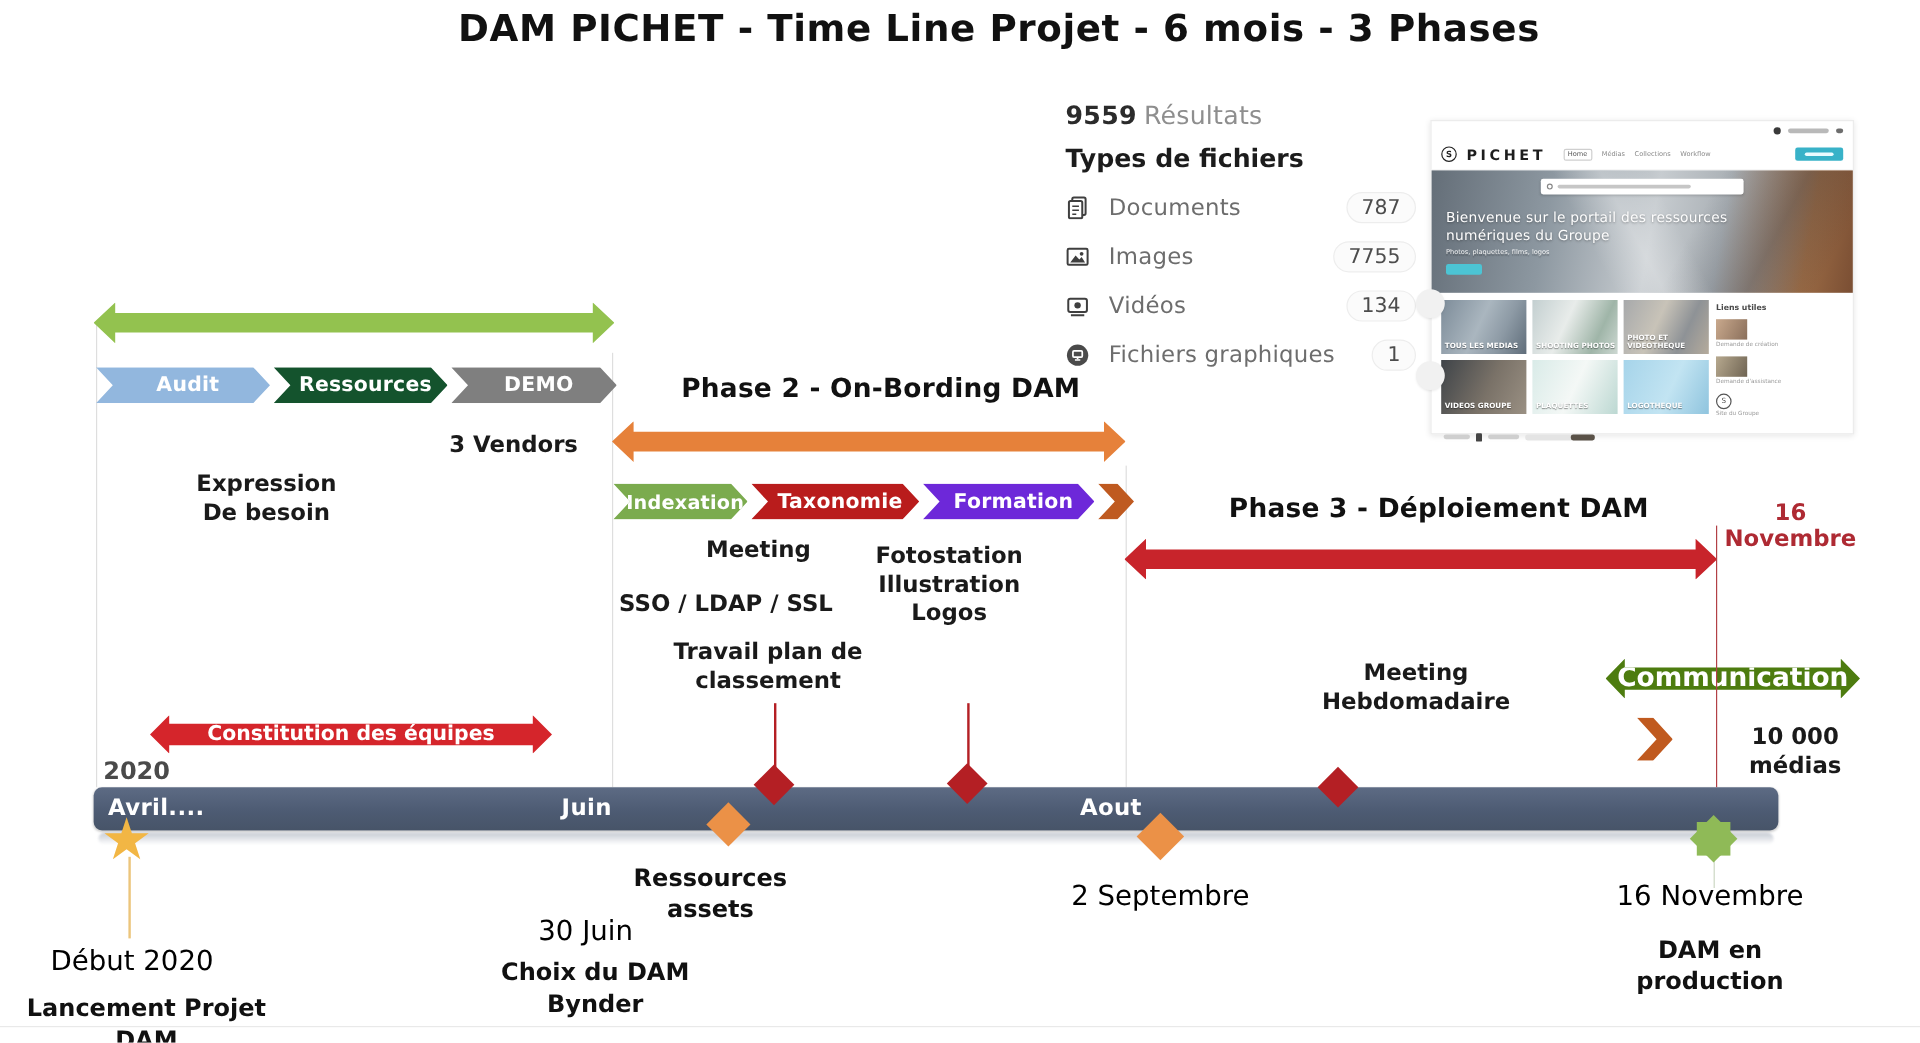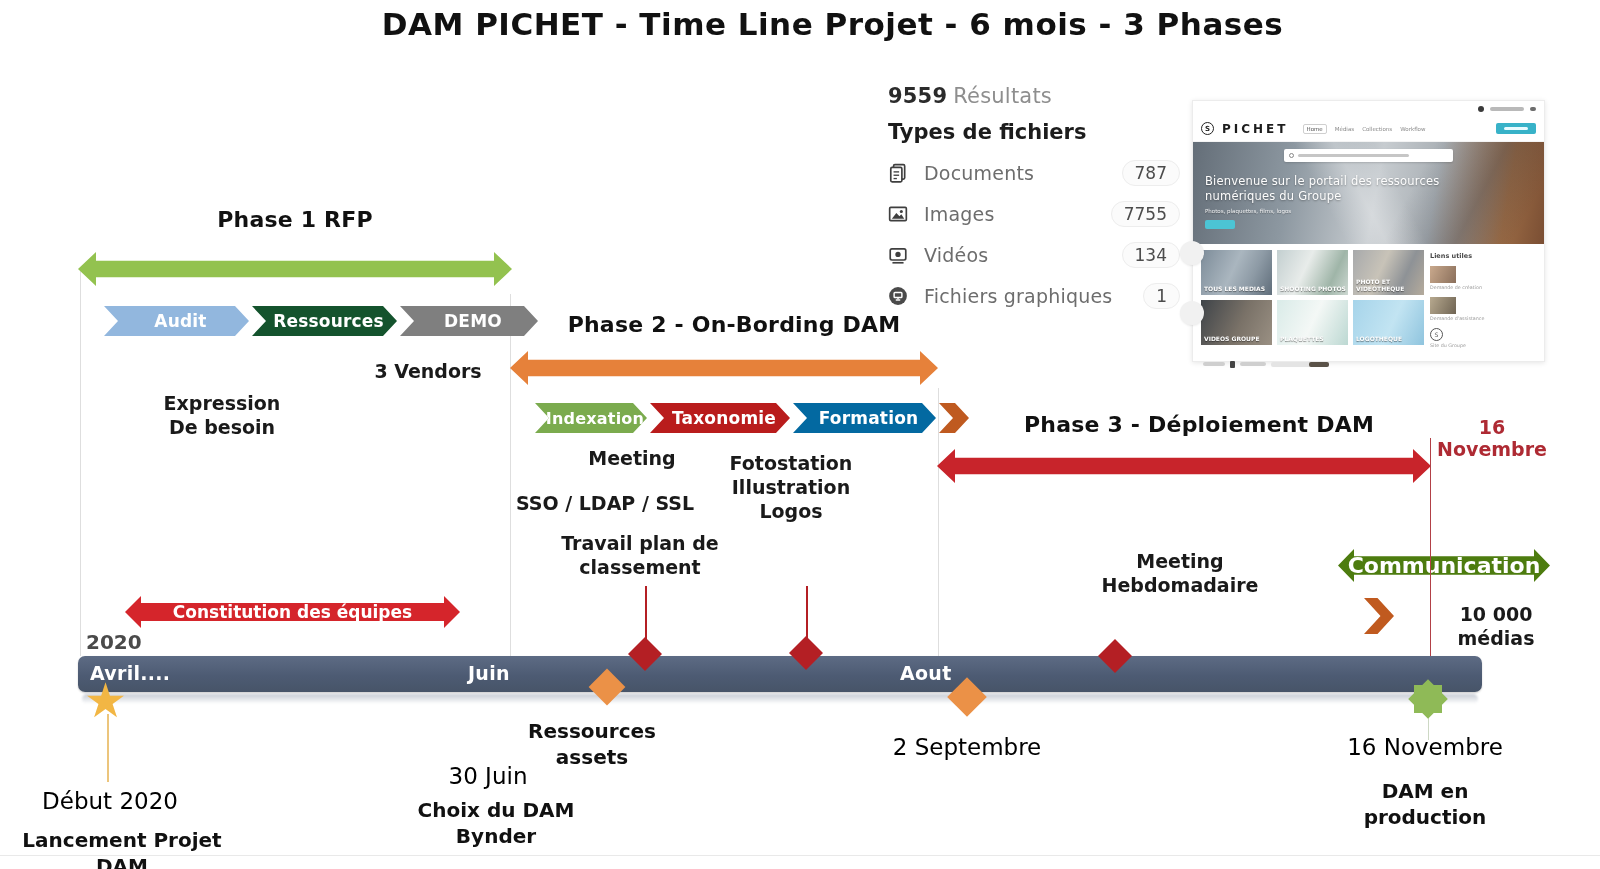--- a/index.html
+++ b/index.html
@@ -67,21 +67,21 @@
   .p-foot { height:14px; display:flex; align-items:center; gap:5px; padding:0 10px; margin-top:2px; }
   .p-foot .knob { width:5px; height:7px; background:#444; border-radius:1px; }
   .p-slider { width:58px; height:5px; background:#e4e4e4; border-radius:2px; position:relative; }
   .p-slider::after { content:""; position:absolute; right:0; top:0; width:20px; height:5px; background:#5a5248; border-radius:2px; }
   .p-edge-btn { position:absolute; width:24px; height:24px; border-radius:50%; background:#f1f1f1; left:-13px; box-shadow:0 1px 2px rgba(0,0,0,.08); }
 
   
   .phase-title { font-size:22px; font-weight:700; color:#111; letter-spacing:.2px; }
   .darrow { clip-path:polygon(0 50%,18px 0,18px 26%,calc(100% - 18px) 26%,calc(100% - 18px) 0,100% 50%,calc(100% - 18px) 100%,calc(100% - 18px) 74%,18px 74%,18px 100%); }
   .darrow.txt { clip-path:polygon(0 50%,16px 0,16px 22%,calc(100% - 16px) 22%,calc(100% - 16px) 0,100% 50%,calc(100% - 16px) 100%,calc(100% - 16px) 78%,16px 78%,16px 100%); display:flex; align-items:center; justify-content:center; color:#fff; font-weight:700; }
-  .chev-row { display:flex;padding-left:24px; }
+  .chev-row { display:flex; }
   .chev { height:30px; clip-path:polygon(0 0,calc(100% - 14px) 0,100% 50%,calc(100% - 14px) 100%,0 100%,14px 50%); display:flex; align-items:center; justify-content:center; color:#fff; font-size:17px; font-weight:700; margin-right:3px; padding-left:8px; letter-spacing:.2px; }
   .note { font-size:19px; font-weight:600; color:#1a1a1a; line-height:1.25; }
   .chevglyph { clip-path:polygon(0 0,45% 0,100% 50%,45% 100%,0 100%,55% 50%); }
 
   
   .guide { width:1px; background:#dedede; }
   .guide.red { background:#b24046; z-index:5; }
   .tl-bar { left:78px; top:656px; width:1404px; height:36px; border-radius:7px;
     background:linear-gradient(180deg,#5d6b84 0%,#4d5b73 55%,#475468 100%); z-index:2; box-shadow:0 1px 2px rgba(0,0,0,.2); }
   .tl-bar .month { position:absolute; top:6px; color:#fff; font-size:19px; font-weight:700; letter-spacing:.3px; }
@@ -234,37 +234,36 @@
     </div>
     <div class="p-edge-btn" style="top:140px"></div>
     <div class="p-edge-btn" style="top:200px"></div>
   </div>
 
   <div class="abs guide" style="left:80px;top:268px;height:388px"></div>
   <div class="abs guide" style="left:510px;top:294px;height:362px"></div>
   <div class="abs guide" style="left:938px;top:388px;height:268px"></div>
   <div class="abs guide red" style="left:1430px;top:438px;height:218px"></div>
 
-  <div class="abs phase-title ctr" style="left:175px;top:207px;width:240px">Phase 1 RFP</div>
   <div class="abs darrow" style="left: 78px; top: 252px; width: 434px; height: 34px; background-color: rgb(147, 194, 79);"></div>
   <div class="abs chev-row" style="left:80px;top:306px">
     <div class="chev" style="width: 145px; background-color: rgb(146, 183, 222);">Audit</div>
     <div class="chev" style="width: 145px; background-color: #14532d;">Ressources</div>
     <div class="chev" style="width: 138px; background-color: rgb(127, 127, 127);">DEMO</div>
   </div>
   <div class="abs note ctr" style="left:358px;top:360px;width:140px">3 Vendors</div>
   <div class="abs note ctr pre" style="left:142px;top:392px;width:160px">Expression
 De besoin</div>
 
   <div class="abs phase-title ctr" style="left:564px;top:312px;width:340px">Phase 2 - On-Bording DAM</div>
   <div class="abs darrow" style="left: 510px; top: 351px; width: 428px; height: 34px; background-color: rgb(230, 129, 58);"></div>
   <div class="abs chev-row" style="left:511px;top:403px">
     <div class="chev" style="width: 112px; font-size: 16px; background-color: rgb(123, 171, 78);">Indexation</div>
     <div class="chev" style="width: 140px; background-color: #b91c1c;">Taxonomie</div>
-    <div class="chev" style="width: 143px; background-color: #0369a1;">Formation</div>
+    <div class="chev" style="width: 143px; background-color: #6d28d9;">Formation</div>
     <div class="chev" style="width: 30px; background-color: rgb(191, 90, 32);"></div>
   </div>
   <div class="abs note ctr" style="left:562px;top:447px;width:140px">Meeting</div>
   <div class="abs note ctr" style="left:505px;top:492px;width:200px">SSO / LDAP / SSL</div>
   <div class="abs note ctr pre" style="left:540px;top:532px;width:200px">Travail plan de
 classement</div>
   <div class="abs note ctr pre" style="left:711px;top:452px;width:160px">Fotostation
 Illustration
 Logos</div>
 

